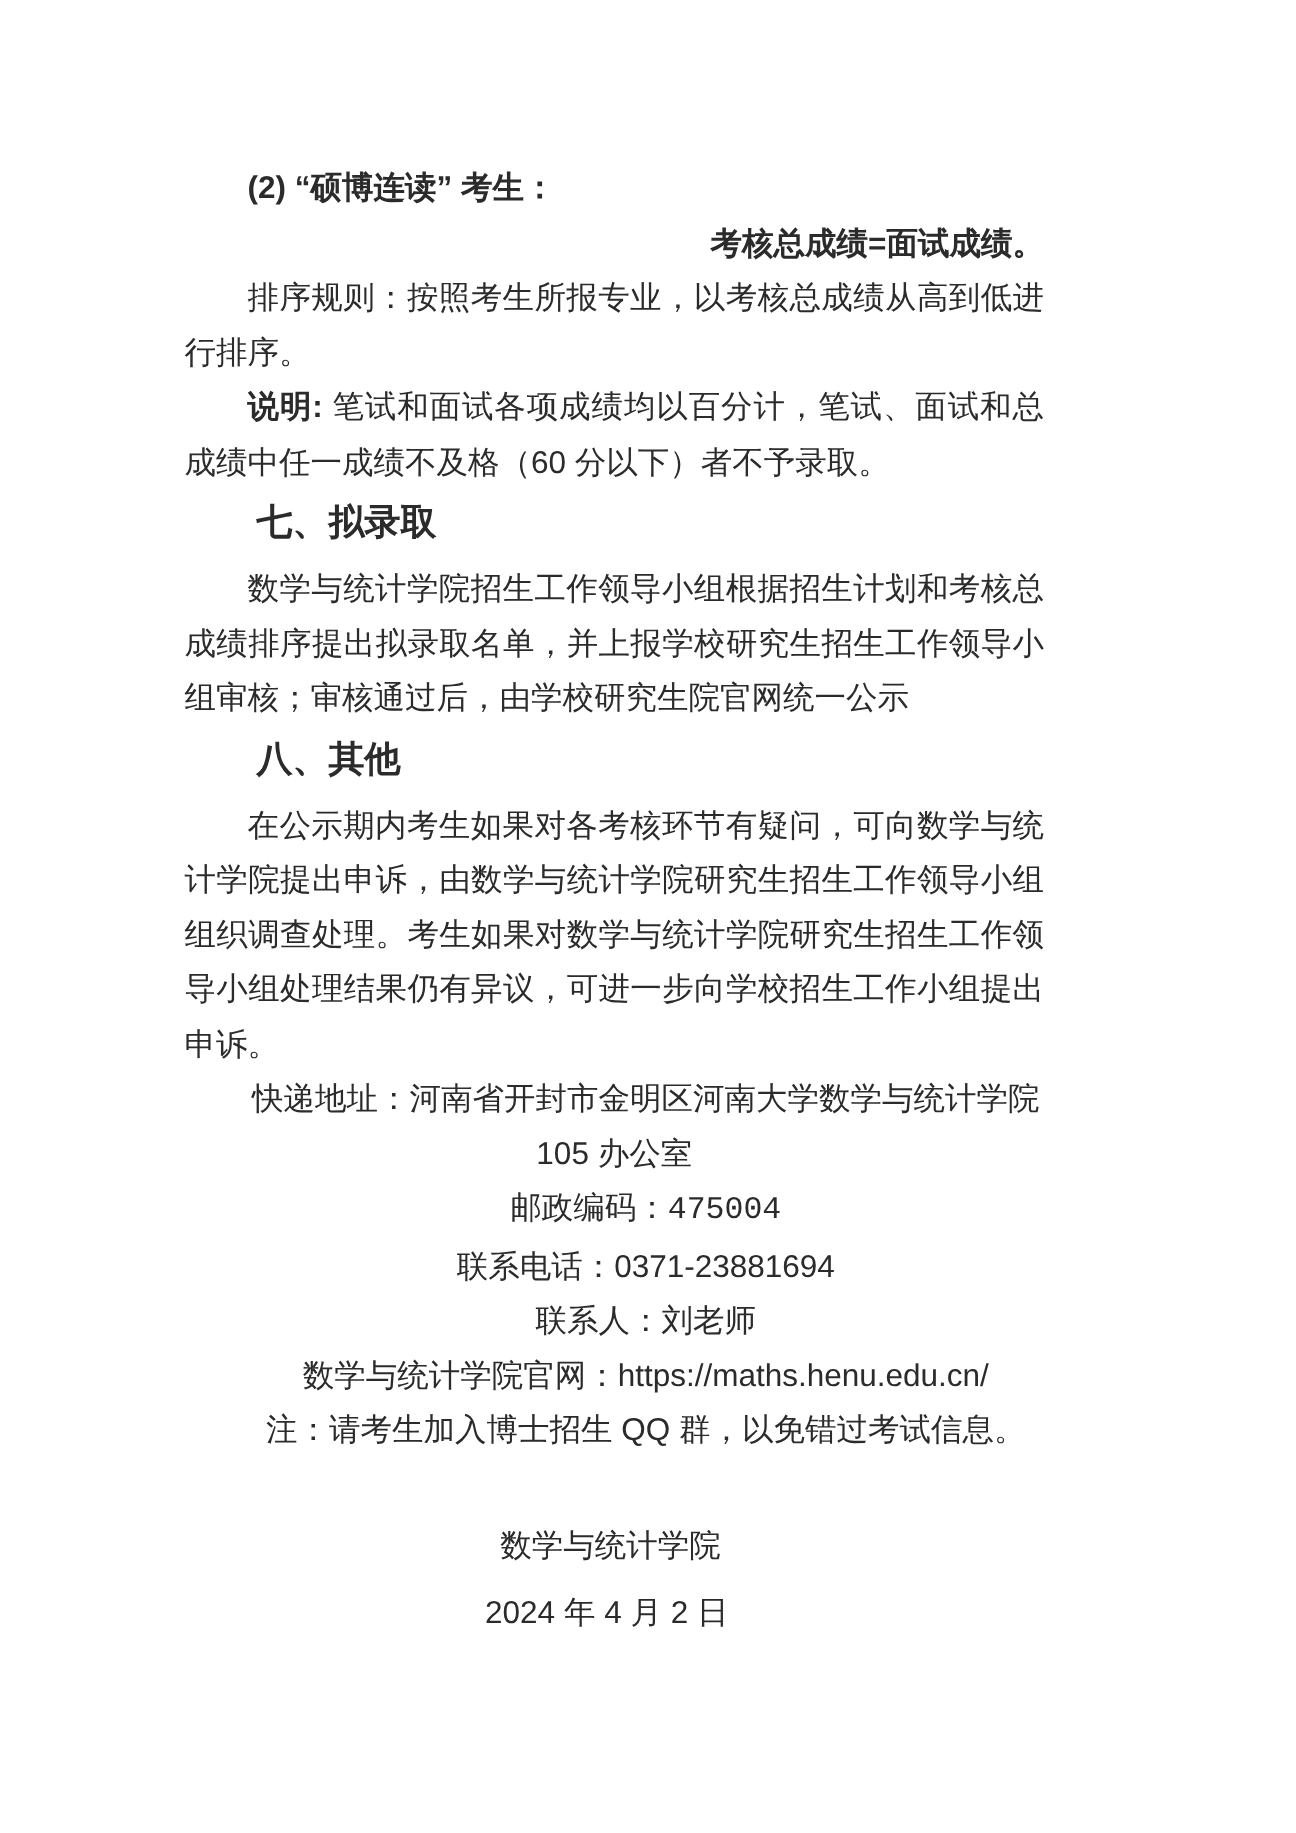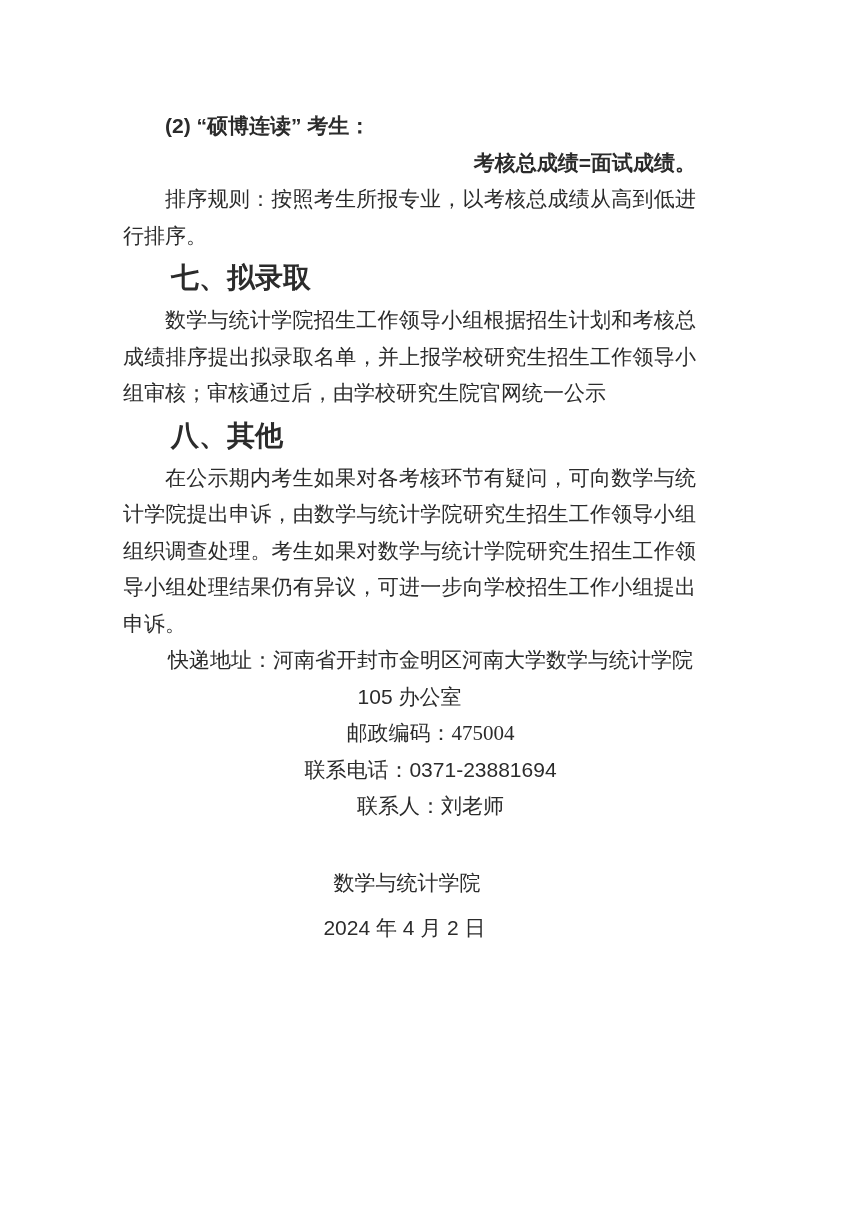--- a/index.html
+++ b/index.html
@@ -14,63 +14,67 @@
     font-size: 21px;
     line-height: 36.5px;
     color: #2b2b2b;
     text-align: justify;
     overflow: hidden;
   }
   .bold { font-weight: bold; }
   .indent { text-indent: 42px; }
   .center-line { text-align: right; font-weight: bold; }
   .section-heading {
-    font-size: 28px;
+    font-size: 24px;
     font-weight: bold;
     line-height: 40px;
     margin: 4px 0 4px 48px;
     text-align: left;
+    font-family: Liberation Mono, monospace;
   }
   .contact-line { text-indent: 42px; text-align: center; }
-  .serif-val { font-family: Liberation Serif, serif; }
+  .serif-val { font-family: Liberation Mono, monospace; }
   .signature-block { margin-top: 39px; text-align: center; }
   .signature-org { margin-right: 5px; line-height: 38px; }
   .signature-date { margin-right: 10px; line-height: 38px; margin-top: 7px; }
 </style>
 </head>
 <body>
 
 <div class="page">
 
   <p class="bold indent">(2) “硕博连读” 考生：</p>
 
   <p class="center-line">考核总成绩=面试成绩。</p>
 
   <p class="indent">排序规则：按照考生所报专业，以考核总成绩从高到低进行排序。</p>
 
+  <p class="indent"><span class="bold">说明:</span><span> 笔试和面试各项成绩均以百分计，笔试、面试和总成绩中任一成绩不及格（60 分以下）者不予录取。</span></p>
 
   <h2 class="section-heading">七、拟录取</h2>
 
   <p class="indent">数学与统计学院招生工作领导小组根据招生计划和考核总成绩排序提出拟录取名单，并上报学校研究生招生工作领导小组审核；审核通过后，由学校研究生院官网统一公示</p>
 
   <h2 class="section-heading">八、其他</h2>
 
   <p class="indent">在公示期内考生如果对各考核环节有疑问，可向数学与统计学院提出申诉，由数学与统计学院研究生招生工作领导小组组织调查处理。考生如果对数学与统计学院研究生招生工作领导小组处理结果仍有异议，可进一步向学校招生工作小组提出申诉。</p>
 
 
   <p class="contact-line"><span>快递地址：</span><span>河南省开封市金明区河南大学数学与统计学院 105 办公室</span></p>
 
   <p class="contact-line"><span>邮政编码：</span><span class="serif-val">475004</span></p>
 
   <p class="contact-line"><span>联系电话：</span><span>0371-23881694</span></p>
 
   <p class="contact-line"><span>联系人：</span><span>刘老师</span></p>
 
 
+  <p class="contact-line"><span>数学与统计学院官网：</span><span>https://maths.henu.edu.cn/</span></p>
 
 
+  <p class="contact-line"><span>注：</span><span>请考生加入博士招生 QQ 群，以免错过考试信息。</span></p>
 
   <div class="signature-block">
     <p class="signature-org">数学与统计学院</p>
     <p class="signature-date">2024 年 4 月 2 日</p>
   </div>
 
 </div>
 
 </body></html>

